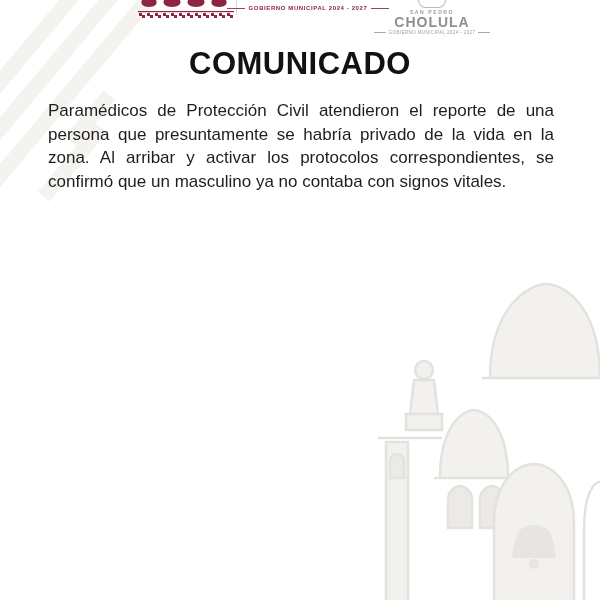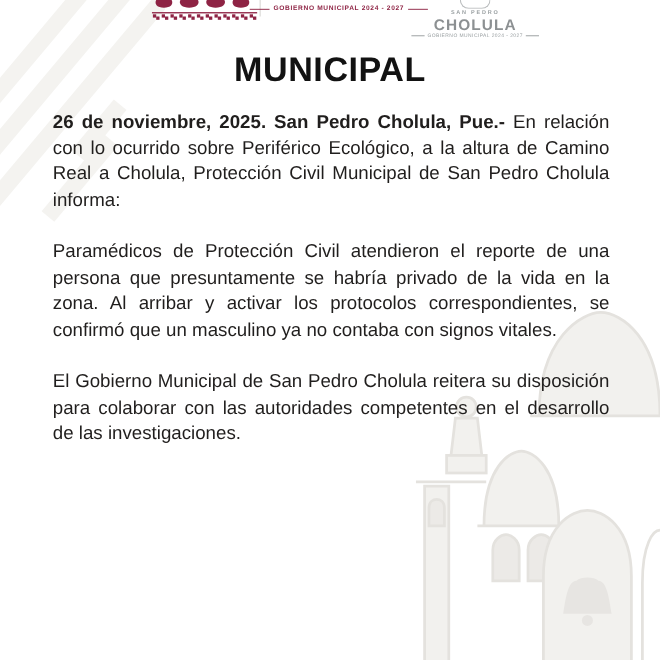--- a/index.html
+++ b/index.html
@@ -147,27 +147,21 @@
       <div class="cholula-top">SAN PEDRO</div>
       <div class="cholula-main">CHOLULA</div>
       <div class="cholula-sub">
         <span class="dash"></span>
         <span class="cholula-sub-label">GOBIERNO MUNICIPAL 2024 - 2027</span>
         <span class="dash"></span>
       </div>
     </div>
   </div>
 
-  <div class="title">MUNICIPAL</div>
+  <div class="title">COMUNICADO</div>
 
   <div class="body-text">
     <p>
-      <span class="lead">26 de noviembre, 2025. San Pedro Cholula, Pue.-</span><span> En relación con lo ocurrido sobre Periférico Ecológico, a la altura de Camino Real a Cholula, Protección Civil Municipal de San Pedro Cholula informa:</span>
-    </p>
-    <p>
       <span>Paramédicos de Protección Civil atendieron el reporte de una persona que presuntamente se habría privado de la vida en la zona. Al arribar y activar los protocolos correspondientes, se confirmó que un masculino ya no contaba con signos vitales.</span>
-    </p>
-    <p>
-      <span>El Gobierno Municipal de San Pedro Cholula reitera su disposición para colaborar con las autoridades competentes en el desarrollo de las investigaciones.</span>
     </p>
   </div>
 
 </div>
 
 </body></html>

